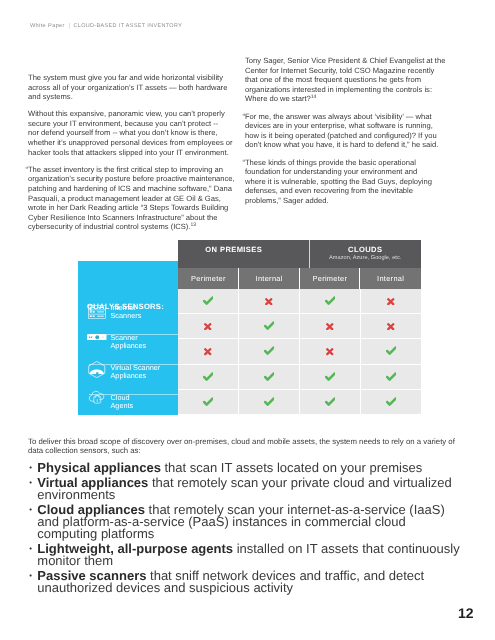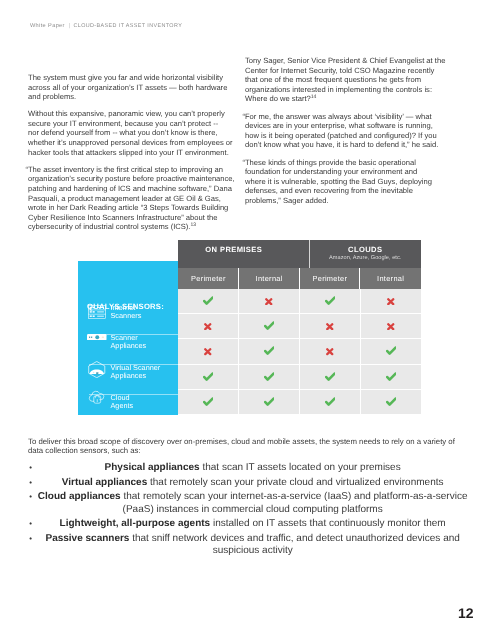--- a/index.html
+++ b/index.html
@@ -51,21 +51,21 @@
   .srows{position:absolute;left:0;top:49px;width:100px;height:125px;display:flex;flex-direction:column;}
   .srow{flex:1;display:flex;align-items:flex-start;padding-left:9px;position:relative;margin-top:15px;}
   .srow + .srow:before{content:"";position:absolute;left:10.5px;right:0;top:0;height:1px;background:rgba(255,255,255,.5);}
   .srow .ic{width:19.5px;flex:0 0 19.5px;margin-right:4px;display:flex;align-items:center;justify-content:center;}
   .srow .ic svg{display:block;}
   .srow .nm{color:#ffffff;font-size:7.3px;line-height:7.55px;}
 
   
   .lead{position:absolute;left:28px;top:436.5px;width:440px;font-size:7.8px;line-height:9.3px;color:#3a3a3a;}
   .blist{position:absolute;left:28px;top:462px;width:440px;}
-  .bitem{position:relative;padding-left:9.3px;margin-bottom:2.5px;font-size:10px;line-height:12.2px;color:#3a3a3a;text-align:center;}
+  .bitem{position:relative;padding-left:9.3px;margin-bottom:2.5px;font-size:13px;line-height:12.2px;color:#3a3a3a;}
   .bitem:before{content:"\2022";position:absolute;left:1.2px;top:0;font-size:7.8px;line-height:12.2px;color:#3a3a3a;}
   .bitem b{font-weight:bold;color:#2b2b2b;}
 
   .srow:nth-child(1) .ic{margin-top:0.8px;}
   .srow:nth-child(2) .ic{margin-top:-0.6px;}
   .srow:nth-child(3) .ic{margin-top:-3.2px;}
   .srow:nth-child(4) .ic{margin-top:-5.0px;}
   .srow:nth-child(5) .ic{margin-top:-4.8px;}
 
   .pageno{position:absolute;left:458px;top:609.3px;font-size:14px;font-weight:bold;line-height:9px;color:#231f20;}
@@ -76,21 +76,21 @@
 <div class="page">
 
   <div class="runhead">
     <span class="lbl">White Paper</span><span class="sep">|</span><span class="ttl">CLOUD-BASED IT ASSET INVENTORY</span>
   </div>
 
   <div class="col colL">
       <p class="para">
         <span class="ln">The system must give you far and wide horizontal visibility</span>
         <span class="ln">across all of your organization’s IT assets — both hardware</span>
-        <span class="ln">and problems.</span>
+        <span class="ln">and systems.</span>
       </p>
       <p class="para">
         <span class="ln">Without this expansive, panoramic view, you can’t properly</span>
         <span class="ln">secure your IT environment, because you can’t protect --</span>
         <span class="ln">nor defend yourself from -- what you don’t know is there,</span>
         <span class="ln">whether it’s unapproved personal devices from employees or</span>
         <span class="ln">hacker tools that attackers slipped into your IT environment.</span>
       </p>
       <p class="para q">
         <span class="ln">“The asset inventory is the first critical step to improving an</span>

